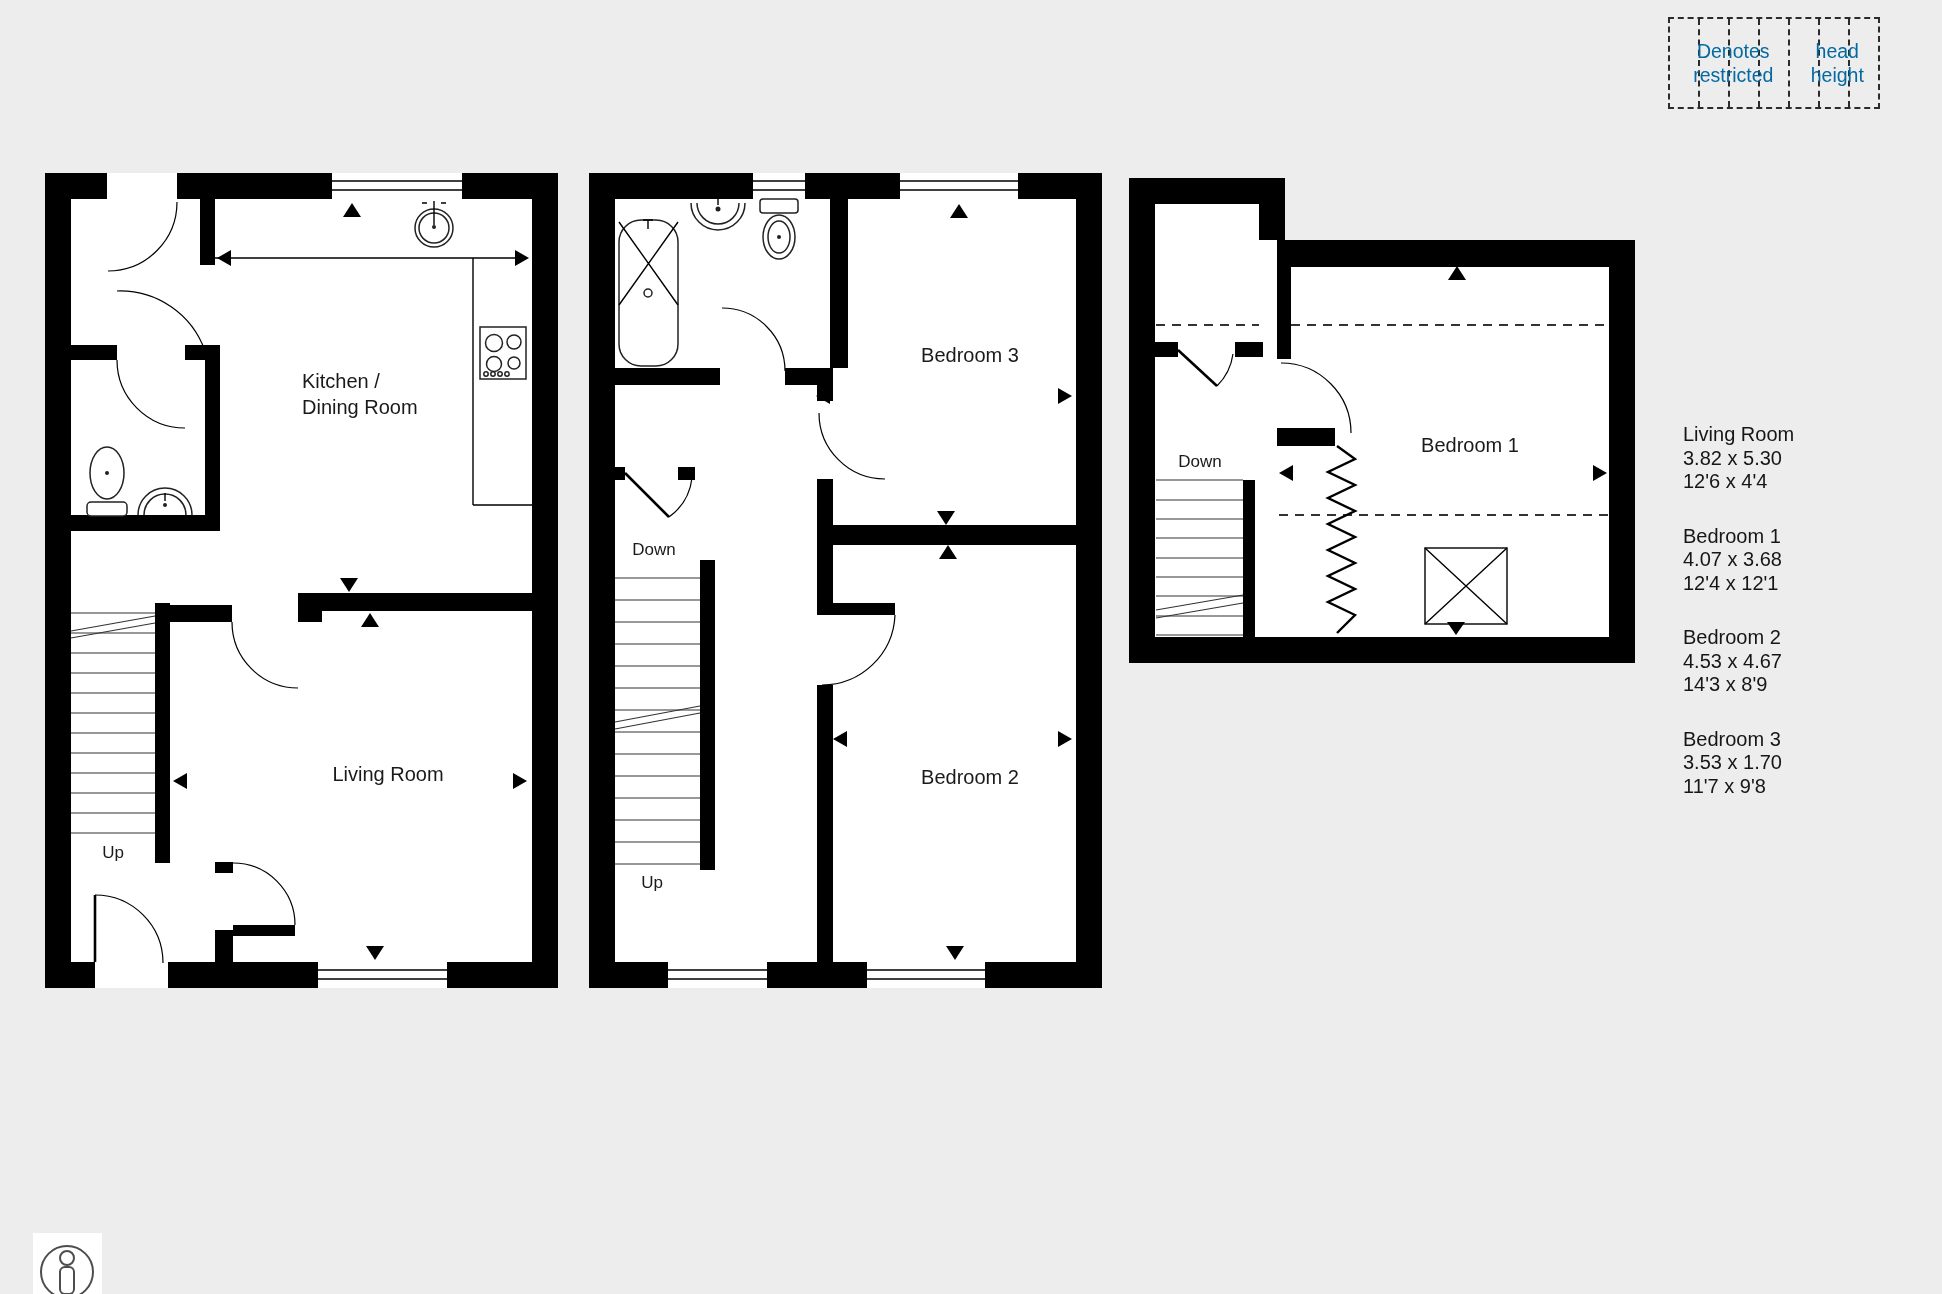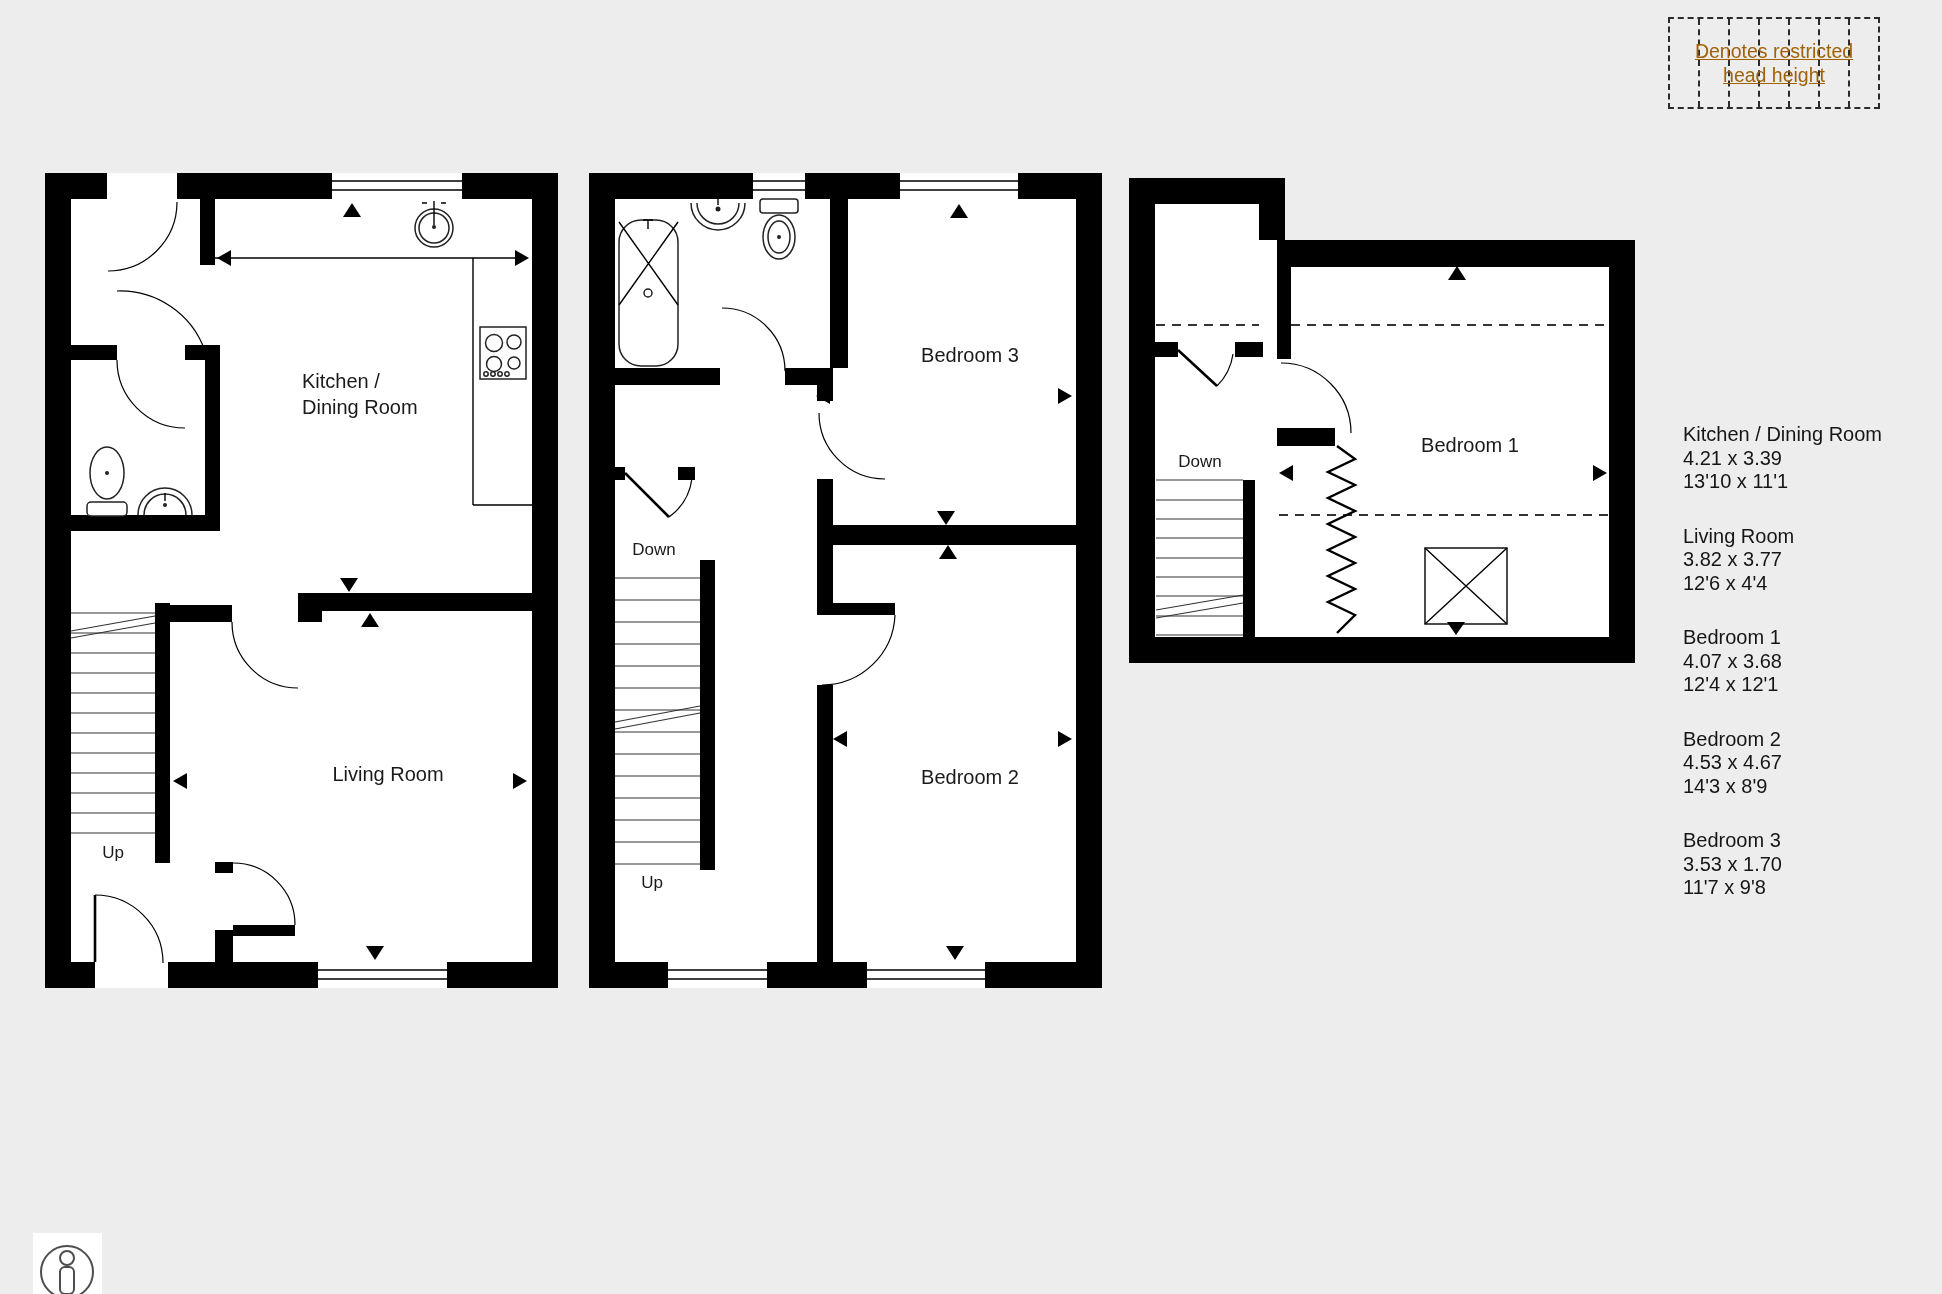--- a/index.html
+++ b/index.html
@@ -25,22 +25,22 @@
   .zig{stroke:#000;stroke-width:2.4;fill:none;}
 
   .legend{
     position:absolute;left:1668px;top:17px;width:212px;height:92px;
     border:2px dashed #2b2b2b;box-sizing:border-box;display:flex;
   }
   .legend-col{flex:1;}
   .legend-col + .legend-col{border-left:2px dashed #2b2b2b;}
   .legend-text{
     position:absolute;left:0;top:0;width:100%;height:100%;
-    display:flex;flex-direction:column;align-items:center;justify-content:center;
-    font-size:19.5px;line-height:24px;color:#a16207;text-align:center;text-decoration:underline;
+    display:flex;flex-direction:row;align-items:center;justify-content:center;
+    font-size:19.5px;line-height:24px;color:#0369a1;text-align:center;
   }
   .rooms-panel{
     position:absolute;left:1683px;top:423px;width:250px;
     font-size:20px;line-height:23.5px;color:#161616;
   }
   .room-block{margin-bottom:31px;}
   .person-box{
     position:absolute;left:33px;top:1233px;width:69px;height:61px;background:#fff;
   }
 </style>
@@ -302,27 +302,22 @@
   <div class="legend-col"></div>
   <div class="legend-col"></div>
   <div class="legend-text">
     <span>Denotes restricted</span>
     <span>head height</span>
   </div>
 </div>
 
 <div class="rooms-panel">
   <div class="room-block">
-    <div>Kitchen / Dining Room</div>
-    <div>4.21 x 3.39</div>
-    <div>13'10 x 11'1</div>
-  </div>
-  <div class="room-block">
     <div>Living Room</div>
-    <div>3.82 x 3.77</div>
+    <div>3.82 x 5.30</div>
     <div>12'6 x 4'4</div>
   </div>
   <div class="room-block">
     <div>Bedroom 1</div>
     <div>4.07 x 3.68</div>
     <div>12'4 x 12'1</div>
   </div>
   <div class="room-block">
     <div>Bedroom 2</div>
     <div>4.53 x 4.67</div>

